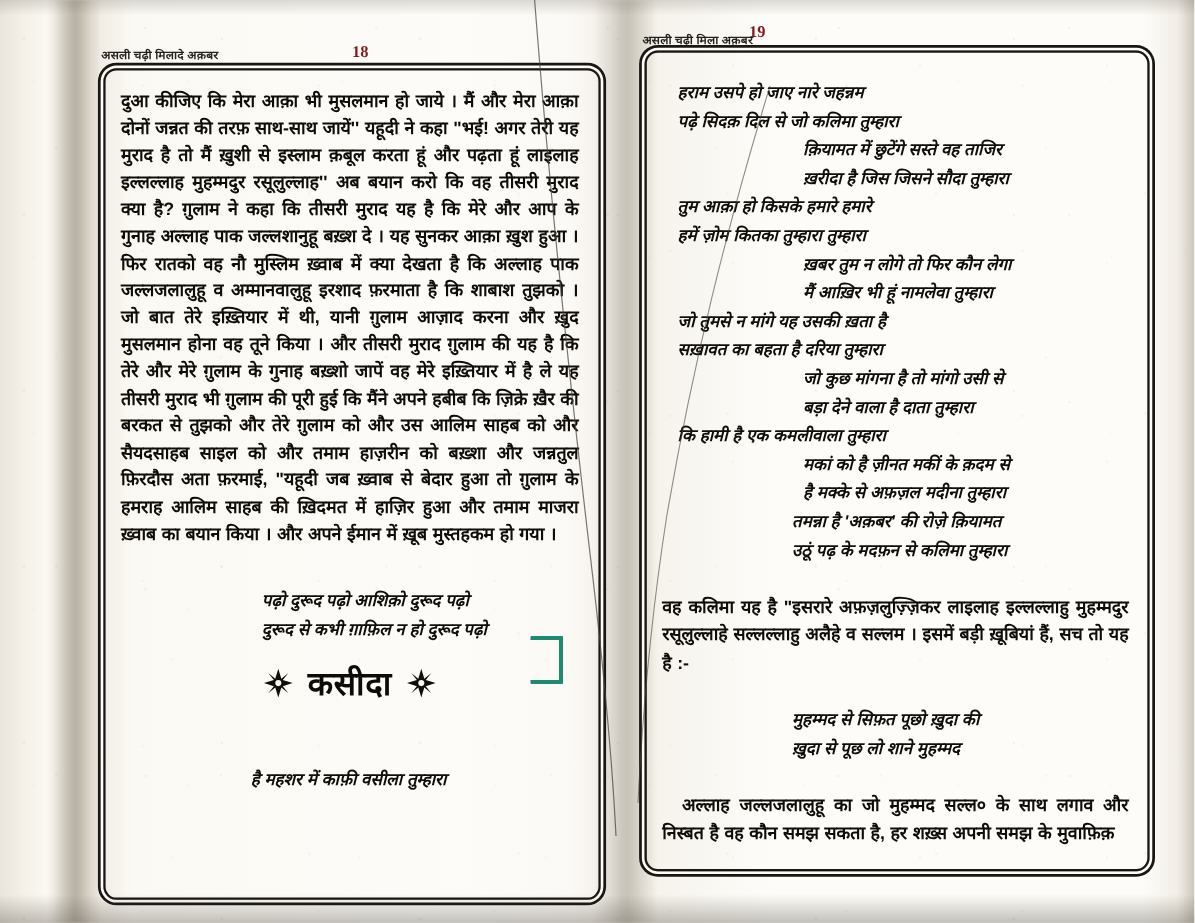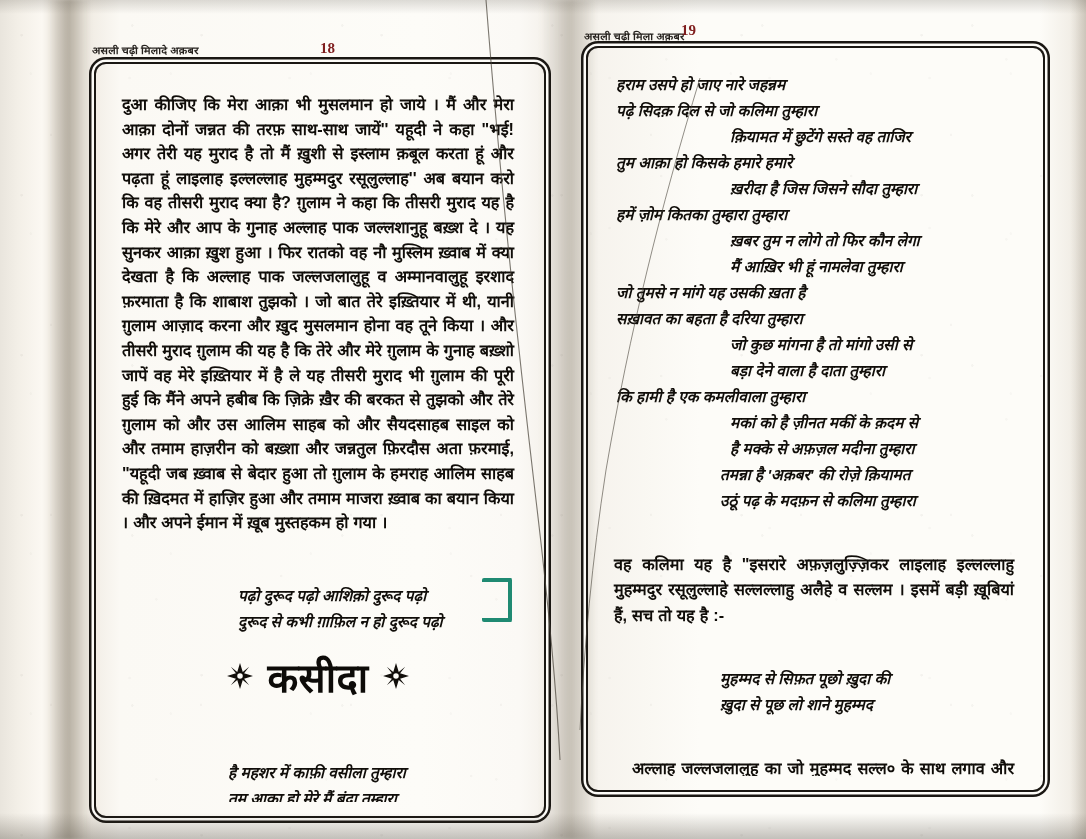--- a/index.html
+++ b/index.html
@@ -119,21 +119,21 @@
 
   
   .prose {
     font-family: "Liberation Sans", "DejaVu Sans", sans-serif;
     font-size: 16.2px;
     line-height: 25.4px;
     color: #100d09;
     text-align: justify;
     text-justify: inter-word;
     font-weight: 600;
-    margin: 16px;
+    margin: 4px;
     word-spacing: 0.5px;
   }
   .prose.indent { text-indent: 18px; }
   .prose.tight  { line-height: 24.6px; }
 
   .verse-block {
     margin: 12px;
     padding: 0;
     list-style: none;
   }
@@ -154,21 +154,21 @@
 
   .kasida-heading {
     display: flex;
     align-items: center;
     justify-content: center;
     gap: 14px;
     margin: 14px 0 10px 0;
   }
   .kasida-heading .title {
     font-family: "Liberation Sans", "DejaVu Sans", sans-serif;
-    font-size: 40px;
+    font-size: 30px;
     font-weight: 800;
     color: #0d0b08;
     letter-spacing: 0.5px;
   }
   .star {
     display: inline-block;
     width: 26px;
     height: 26px;
     color: #120f0b;
     flex: 0 0 auto;
@@ -253,42 +253,41 @@
             <path fill="currentColor" d="M16 0 L19.4 11 L27.3 4.7 L21 12.6 L32 16 L21 19.4 L27.3 27.3 L19.4 21 L16 32 L12.6 21 L4.7 27.3 L11 19.4 L0 16 L11 12.6 L4.7 4.7 L12.6 11 Z"></path>
             <circle cx="16" cy="16" r="3.4" fill="#fdfcf8"></circle>
           </svg>
         </span>
       </div>
 
       <div class="spacer-lg"></div>
 
       <div class="verse-block">
         <div class="verse-line ind-1">है महशर में काफ़ी वसीला तुम्हारा</div>
-        <div class="verse-line ind-1 bold-start">तुम आक़ा हो मेरे मैं बंदा तुम्हारा</div>
       </div>
 
     </div>
   </div>
 
   <div class="page right">
 
     <div class="running-head">असली चढ़ी मिला अक़बर</div>
 
     <div class="folio">19</div>
 
     <div class="frame"></div>
 
     <div class="content">
 
       <div class="verse-block">
         <div class="verse-line ind-0">हराम  उसपे हो  जाए  नारे  जहन्नम</div>
         <div class="verse-line ind-0">पढ़े सिदक़ दिल से जो कलिमा तुम्हारा</div>
         <div class="verse-line ind-2">क़ियामत में छुटेंगे सस्ते वह ताजिर</div>
+        <div class="verse-line ind-2">ख़रीदा है जिस जिसने सौदा तुम्हारा</div>
         <div class="verse-line ind-0">तुम आक़ा हो किसके हमारे हमारे</div>
-        <div class="verse-line ind-2">ख़रीदा है जिस जिसने सौदा तुम्हारा</div>
         <div class="verse-line ind-0">हमें ज़ोम कितका तुम्हारा तुम्हारा</div>
         <div class="verse-line ind-2">ख़बर तुम न लोगे तो फिर कौन लेगा</div>
         <div class="verse-line ind-2">मैं आख़िर  भी  हूं नामलेवा  तुम्हारा</div>
         <div class="verse-line ind-0">जो तुमसे न मांगे यह उसकी ख़ता है</div>
         <div class="verse-line ind-0">सख़ावत का बहता है  दरिया तुम्हारा</div>
         <div class="verse-line ind-2">जो कुछ मांगना है तो मांगो उसी से</div>
         <div class="verse-line ind-2">बड़ा  देने  वाला है  दाता  तुम्हारा</div>
         <div class="verse-line ind-0">कि हामी है एक कमलीवाला तुम्हारा</div>
         <div class="verse-line ind-2">मकां को है ज़ीनत मकीं के क़दम से</div>
         <div class="verse-line ind-2">है मक्के से अफ़ज़ल  मदीना तुम्हारा</div>

